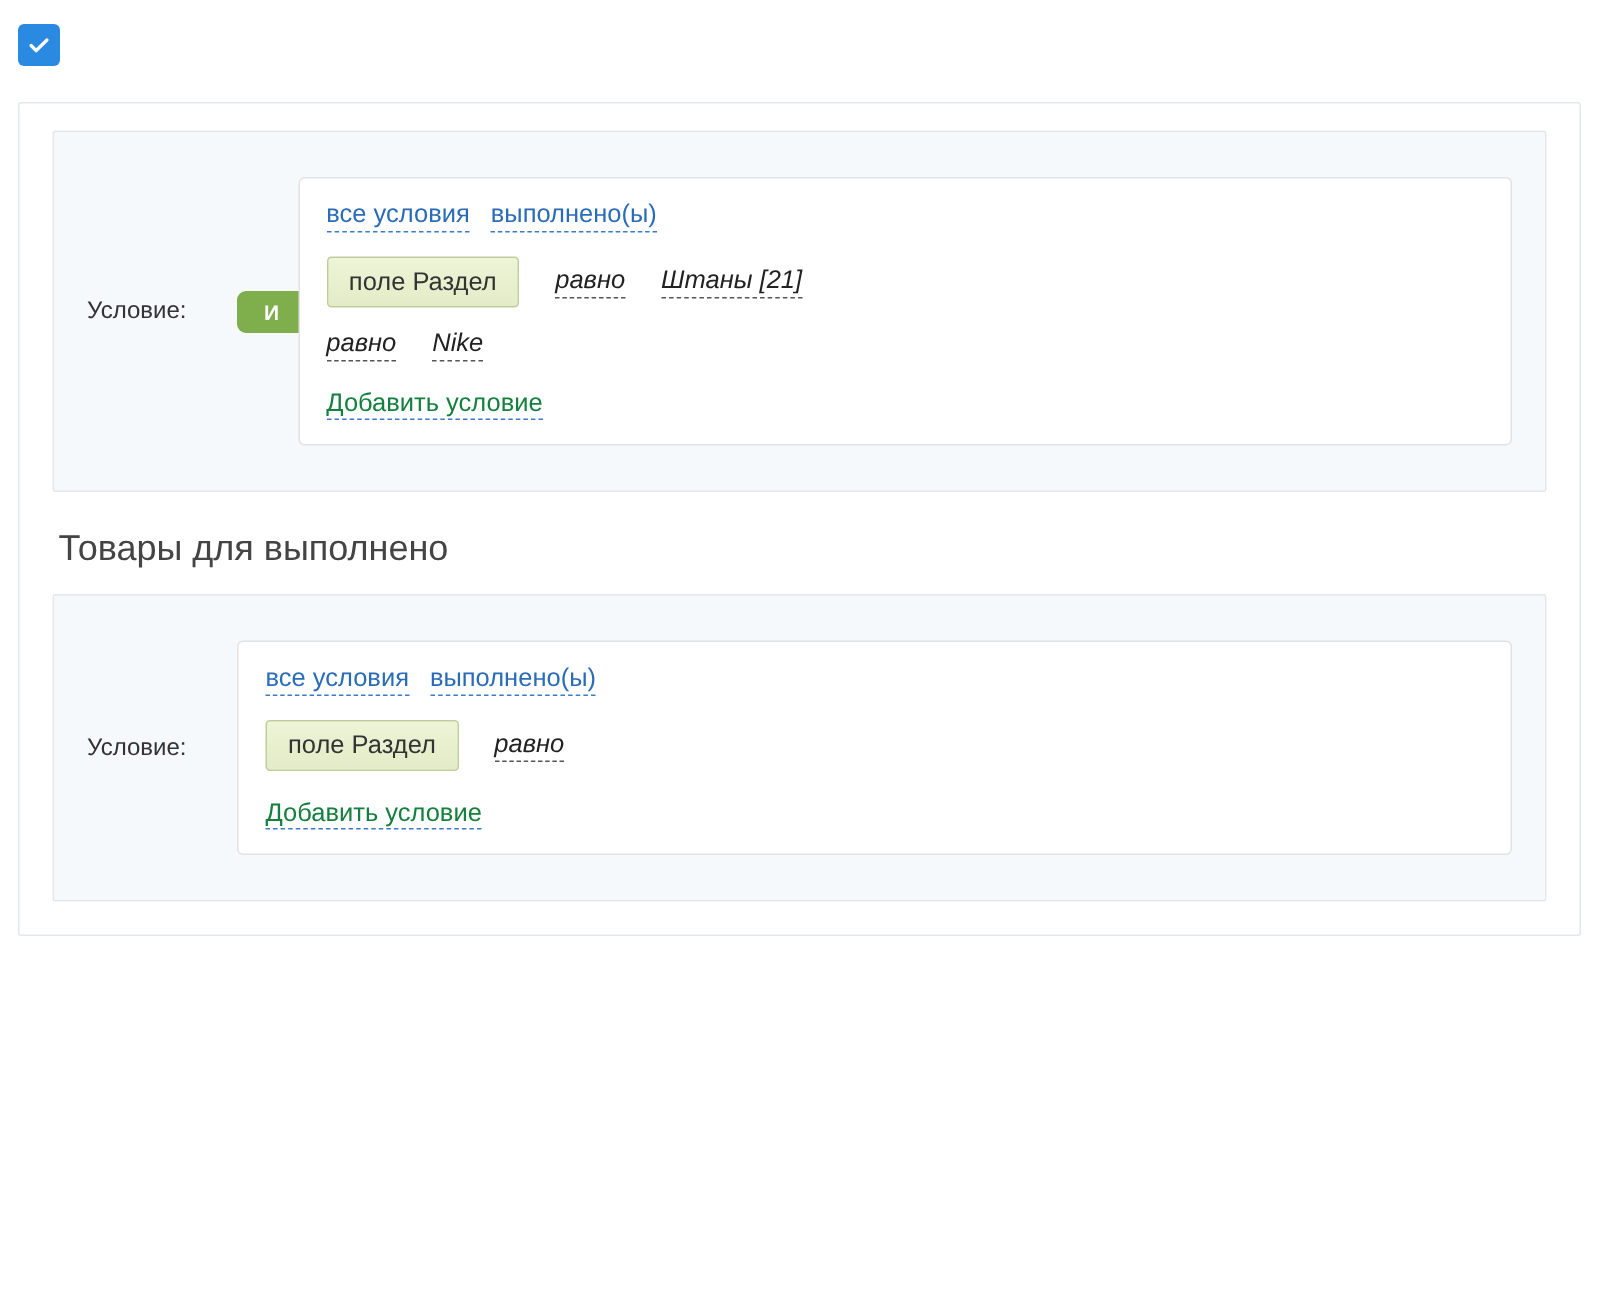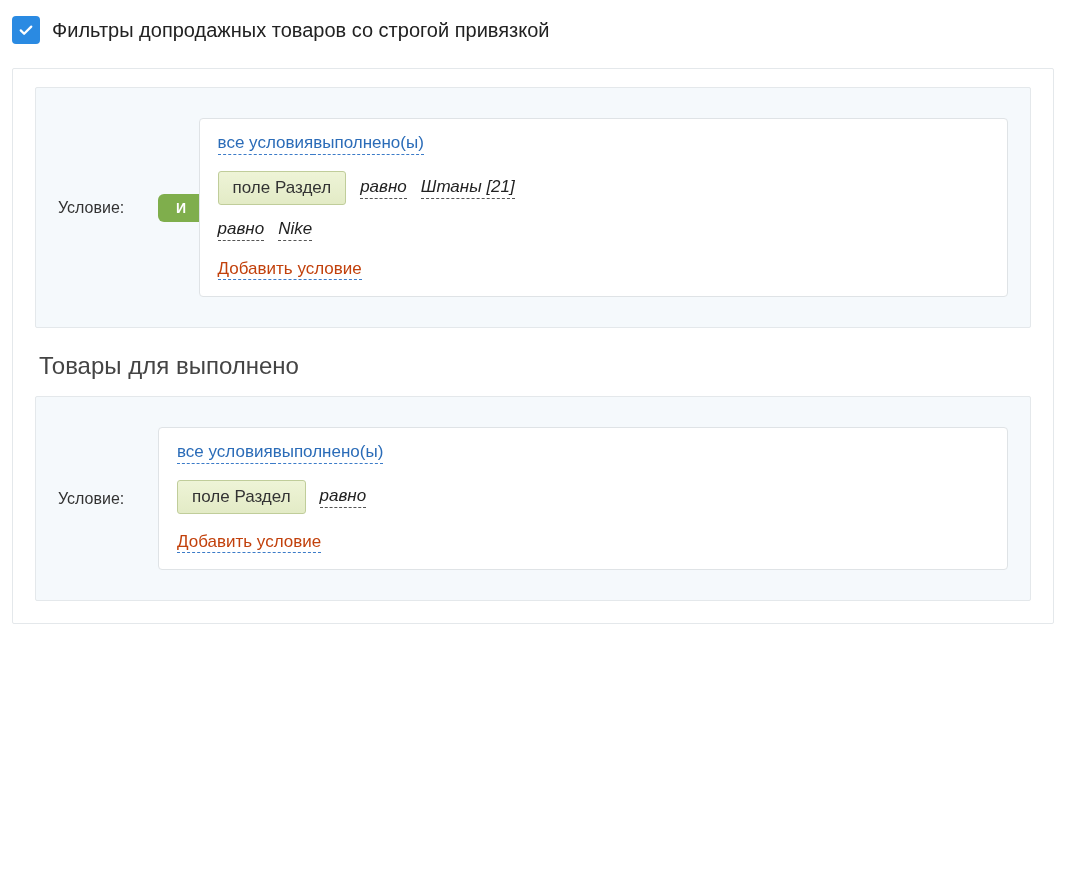--- a/index.html
+++ b/index.html
@@ -106,64 +106,63 @@
   .dashed-dark {
     border-bottom: 1px dashed #555;
     color: #222;
     cursor: pointer;
     padding-bottom: 1px;
     font-style: italic;
   }
 
   .top-line {
     display: flex;
-    gap: 0;
+    gap: 14px;
     flex-wrap: wrap;
     margin-bottom: 16px;
     font-size: 17px;
   }
 
   .rule-line {
     display: flex;
     align-items: center;
-    gap: 14px;
+    gap: 24px;
     flex-wrap: wrap;
     margin-bottom: 14px;
     font-size: 17px;
   }
 
   .field-chip {
     background: linear-gradient(#eef4d7, #e3ebc6);
     border: 1px solid #c0cd9a;
     border-radius: 3px;
     padding: 6px 14px;
     color: #333;
     cursor: pointer;
     font-size: 17px;
   }
 
   .add-link {
-    color: #c2410c;
+    color: #15803d;
     border-bottom: 1px dashed #3b7bc8;
     cursor: pointer;
     font-size: 17px;
     display: inline-block;
     margin-top: 4px;
   }
 </style>
 </head>
 <body>
 
 <div class="checkbox-row">
   <div class="checkbox">
     <svg viewBox="0 0 24 24">
       <path d="M5 12.5l4.5 4.5L19 7.5" fill="none" stroke="#fff" stroke-width="3" stroke-linecap="round" stroke-linejoin="round"></path>
     </svg>
   </div>
-  <span class="checkbox-label">Фильтры допродажных товаров со строгой привязкой</span>
 </div>
 
 <div class="panel">
 
 
   <div class="sub-panel">
     <div class="cond-row">
       <div class="cond-label">Условие:</div>
       <div class="and-tab">и</div>
       <div class="cond-box">

